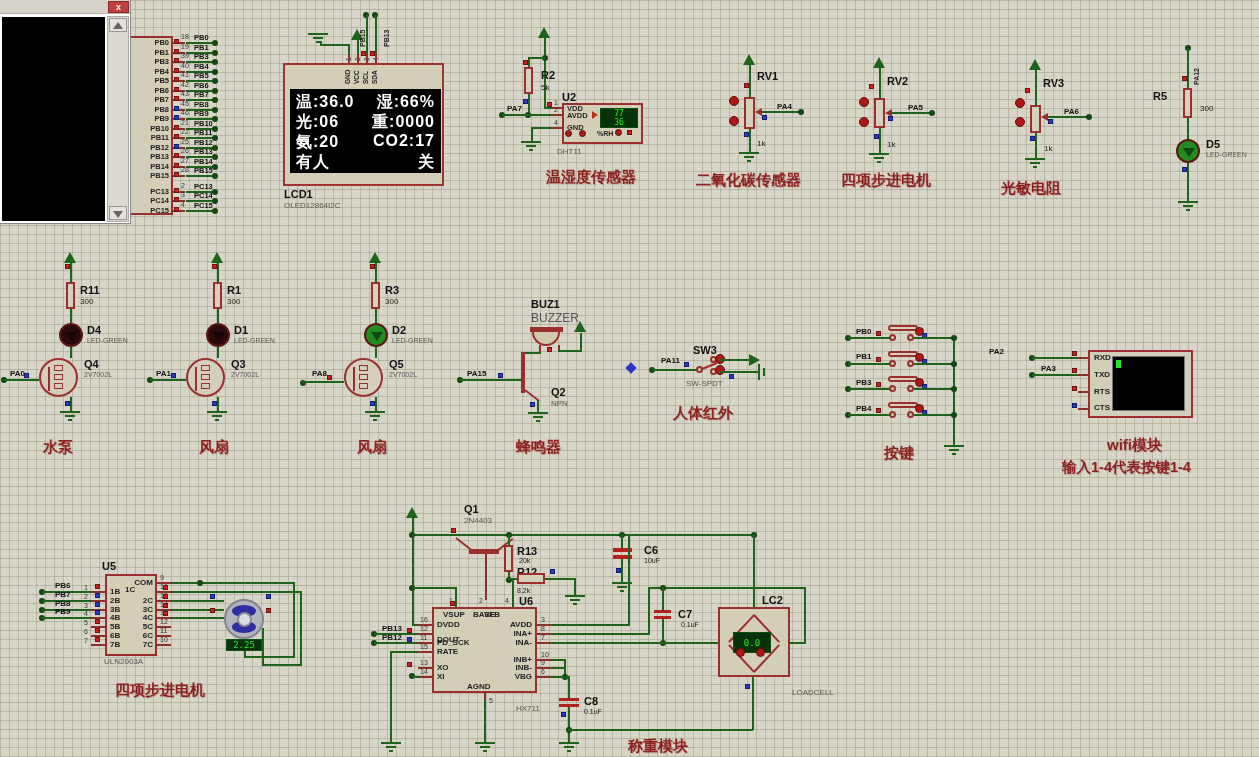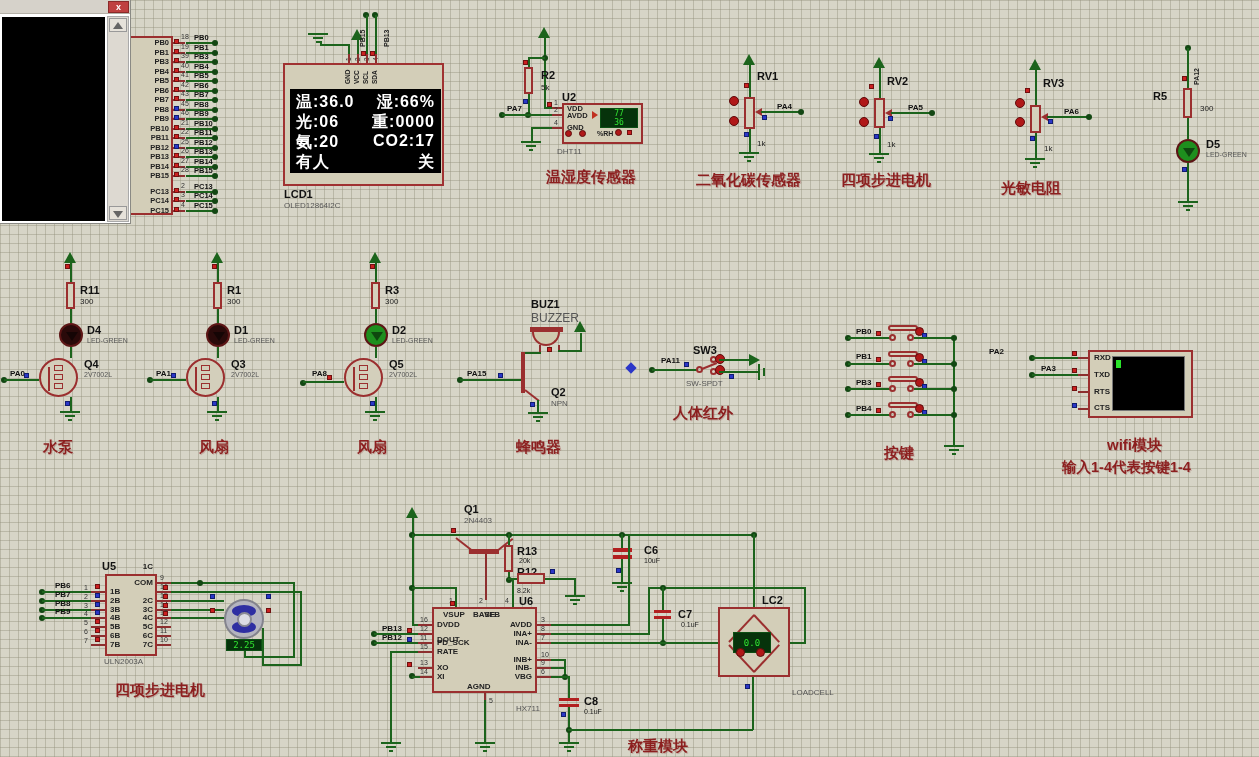--- a/index.html
+++ b/index.html
@@ -637,21 +637,21 @@
     <div class="pnum" style="left:84px;top:637px">7</div>
     <div class="sqr" style="left:95px;top:637px"></div>
     <div class="pname" style="left:110px;top:640px">7B</div>
 
 <div class="ph" style="left:157px;top:582px;width:14px"></div>
     <div class="pnum" style="left:160px;top:574px">9</div>
     <div class="pname" style="left:125px;top:578px;width:28px;text-align:right">COM</div>
 <div class="ph" style="left:157px;top:591px;width:14px"></div>
     <div class="pnum" style="left:160px;top:583px">16</div>
     <div class="sqr" style="left:163px;top:585px"></div>
-    <div class="pname" style="left:125px;top:562px;width:28px;text-align:right">1C</div>
+    <div class="pname" style="left:125px;top:585px;width:28px;text-align:left">1C</div>
 <div class="ph" style="left:157px;top:600px;width:14px"></div>
     <div class="pnum" style="left:160px;top:592px">15</div>
     <div class="sqr" style="left:163px;top:594px"></div>
     <div class="pname" style="left:125px;top:596px;width:28px;text-align:right">2C</div>
 <div class="ph" style="left:157px;top:609px;width:14px"></div>
     <div class="pnum" style="left:160px;top:601px">14</div>
     <div class="sqr" style="left:163px;top:603px"></div>
     <div class="pname" style="left:125px;top:605px;width:28px;text-align:right">3C</div>
 <div class="ph" style="left:157px;top:617px;width:14px"></div>
     <div class="pnum" style="left:160px;top:609px">13</div>

